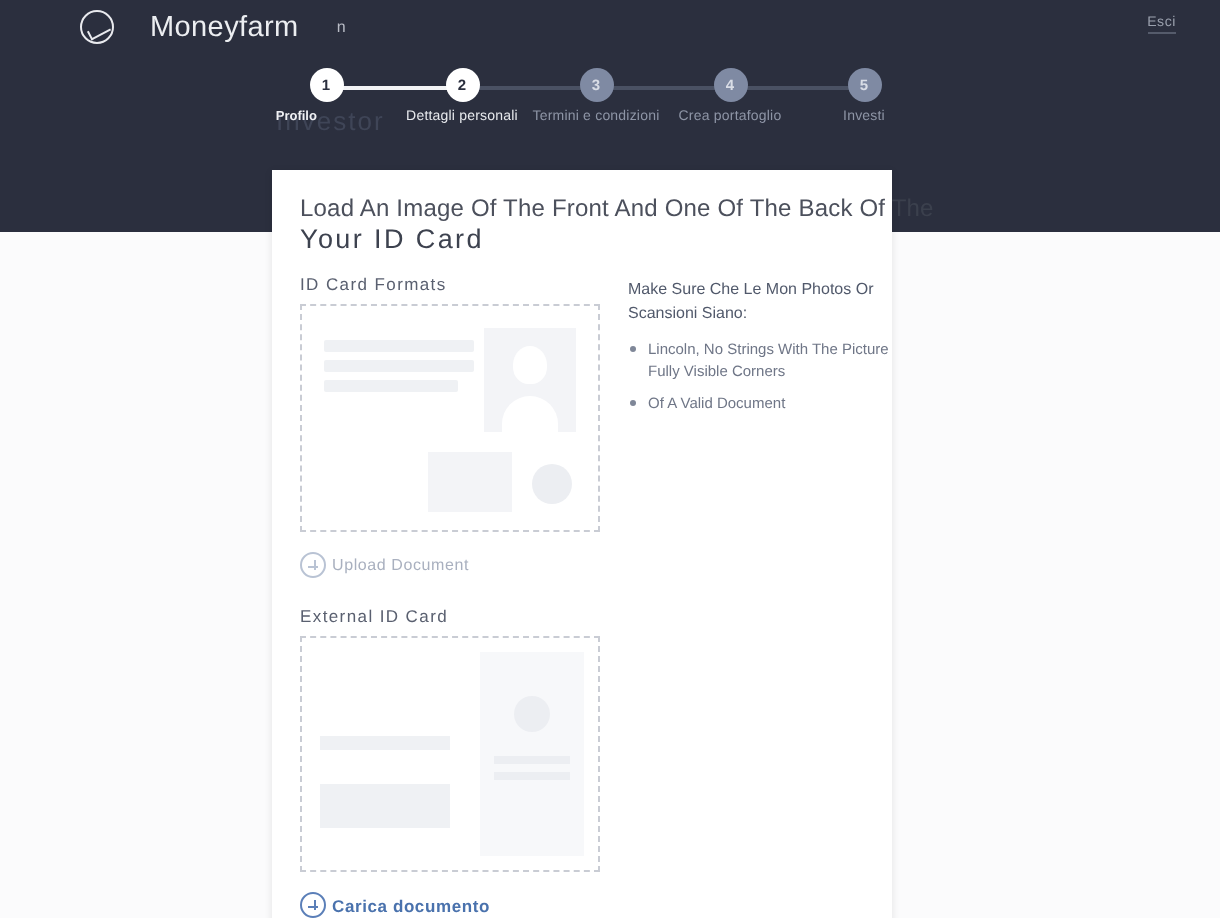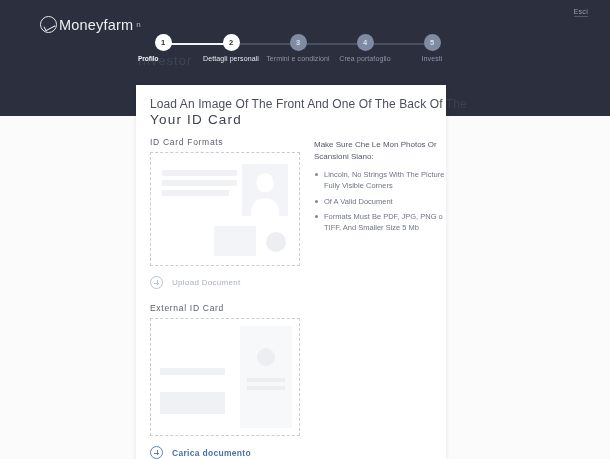--- a/index.html
+++ b/index.html
@@ -32,24 +32,24 @@
 
   
   .header {
     position: absolute;
     left: 0; top: 0;
     width: 610px; height: 32px;
     z-index: 5;
   }
   .brand {
     position: absolute;
-    left: 40px; top: 16px;
+    left: 40px; top: 5px;
     display: flex;
     align-items: center;
-    gap: 2px;
+    gap: 18px;
   }
   .brand-mark {
     width: 17px; height: 17px;
     border: 1.6px solid #e9eaee;
     border-radius: 50%;
     position: relative;
     flex: none;
   }
   .brand-mark::before {
     content: "";
@@ -282,21 +282,21 @@
     border-radius: 50%;
     background: #eceef2;
   }
   .sb-r1 { position: absolute; left: 7px; top: 52px; width: 38px; height: 4px; background: #eceef2; }
   .sb-r2 { position: absolute; left: 7px; top: 60px; width: 38px; height: 4px; background: #eceef2; }
 
   
   .upload-row {
     display: flex;
     align-items: center;
-    gap: 9px;
+    gap: 3px;
     margin-top: 10px;
     margin-bottom: 14px;
   }
   .upload-icon {
     width: 13px; height: 13px;
     border-radius: 50%;
     border: 1px solid #b9c3d4;
     position: relative;
     flex: none;
   }
@@ -445,18 +445,17 @@
         <span class="upload-text">Carica documento</span>
       </div>
 
     </div>
 
     <div class="col-right">
       <div class="help-intro">Make Sure Che Le Mon Photos Or Scansioni Siano:</div>
       <ul class="help-list">
         <li>Lincoln, No Strings With The Picture Fully Visible Corners</li>
         <li>Of A Valid Document</li>
-        <li>Formats Must Be PDF, JPG, PNG o TIFF, And Smaller Size 5 Mb</li>
       </ul>
     </div>
 
   </div>
 </div>
 
 </body></html>

